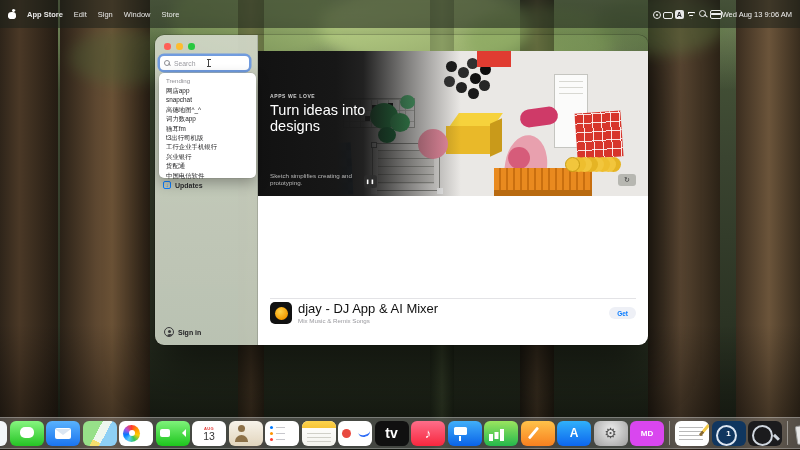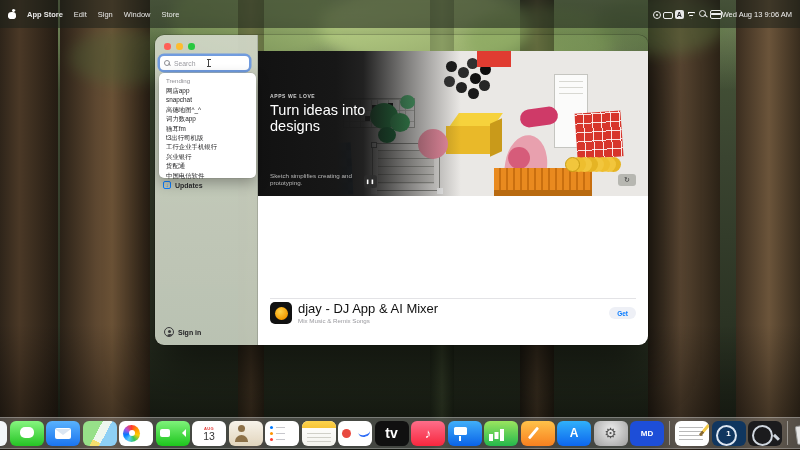--- a/index.html
+++ b/index.html
@@ -251,21 +251,21 @@
   .dk-keynote::after { content:""; position:absolute; left:11.5px; bottom:4.5px; width:2px; height:5px; background:#fff; }
   .dk-numbers { background:linear-gradient(#9ae55f,#25b84c); }
   .dk-numbers::before { content:""; position:absolute; left:4.5px; bottom:5px; width:4px; height:7px; background:#fff;
     box-shadow:5.5px -2px 0 #fff; }
   .dk-numbers::after { content:""; position:absolute; left:15.5px; bottom:5px; width:4px; height:12px; background:#fff; }
   .dk-pages { background:linear-gradient(#ffc24a,#f8801f); }
   .dk-pages::after { content:""; position:absolute; left:11px; top:5px; width:3px; height:14px; background:#fff;
     border-radius:1px; transform:rotate(40deg); }
   .dk-appstore { background:linear-gradient(#30b0fa,#0d66ee); color:#fff; font-size:12px; font-weight:bold; }
   .dk-settings { background:radial-gradient(circle at 50% 35%, #ececec, #9f9f9f); color:#555; font-size:14px; }
-  .dk-macdown { background:#1d4ed8; color:#fff; font-size:8px; font-weight:bold; }
+  .dk-macdown { background:#d946ef; color:#fff; font-size:8px; font-weight:bold; }
   .dk-textedit { background:#fff; }
   .dk-textedit::before { content:""; position:absolute; left:4px; right:6px; top:6px; height:1.2px; background:#b9b9b9;
     box-shadow:0 4px 0 #b9b9b9, 0 8px 0 #b9b9b9, 0 12px 0 #b9b9b9; }
   .dk-textedit::after { content:""; position:absolute; right:3px; top:2px; width:3px; height:14px;
     background:linear-gradient(#f3c948 65%, #8a6a2f 65%); transform:rotate(40deg); border-radius:1px; }
   .dk-1password { background:#10365f; color:#fff; font-size:8px; font-weight:bold; }
   .dk-1password::before { content:""; position:absolute; left:4px; top:4px; width:17px; height:17px;
     border:2px solid #dce6f2; border-radius:50%; }
   .dk-quicktime { background:#1b1b1d; }
   .dk-quicktime::before { content:""; position:absolute; left:4px; top:4px; width:17px; height:17px;

